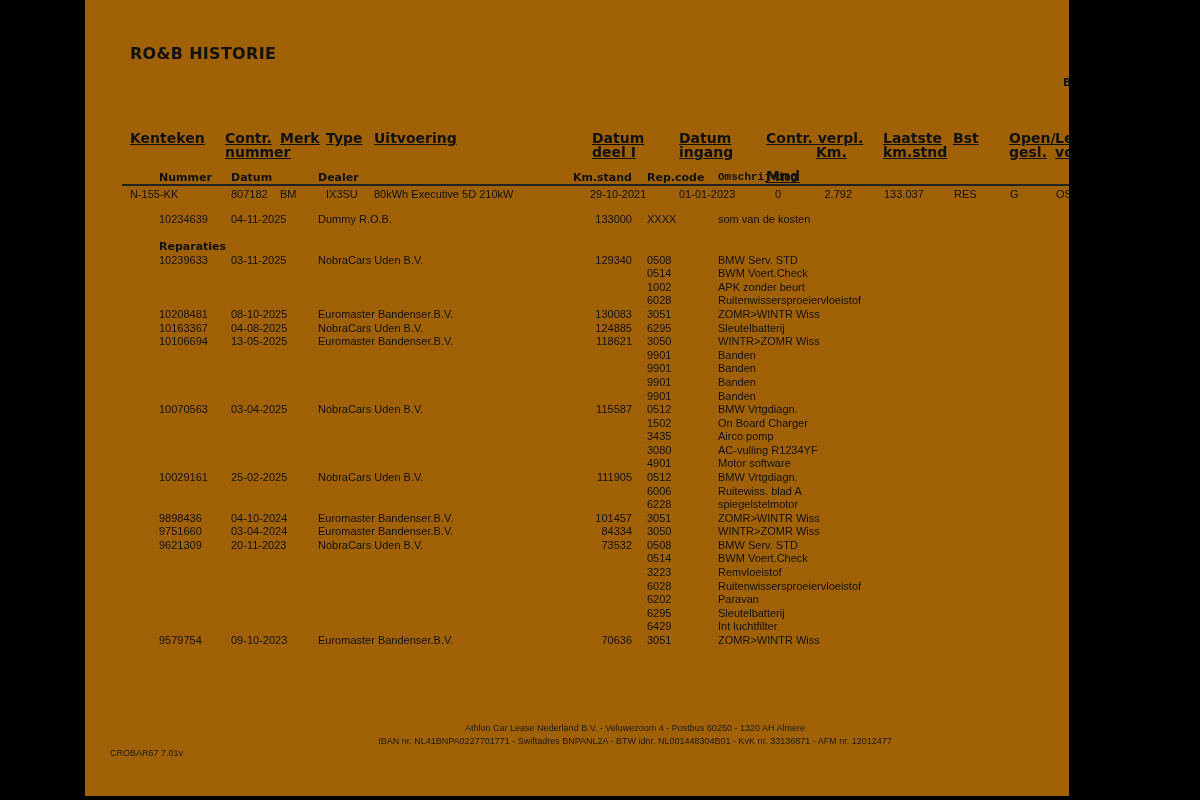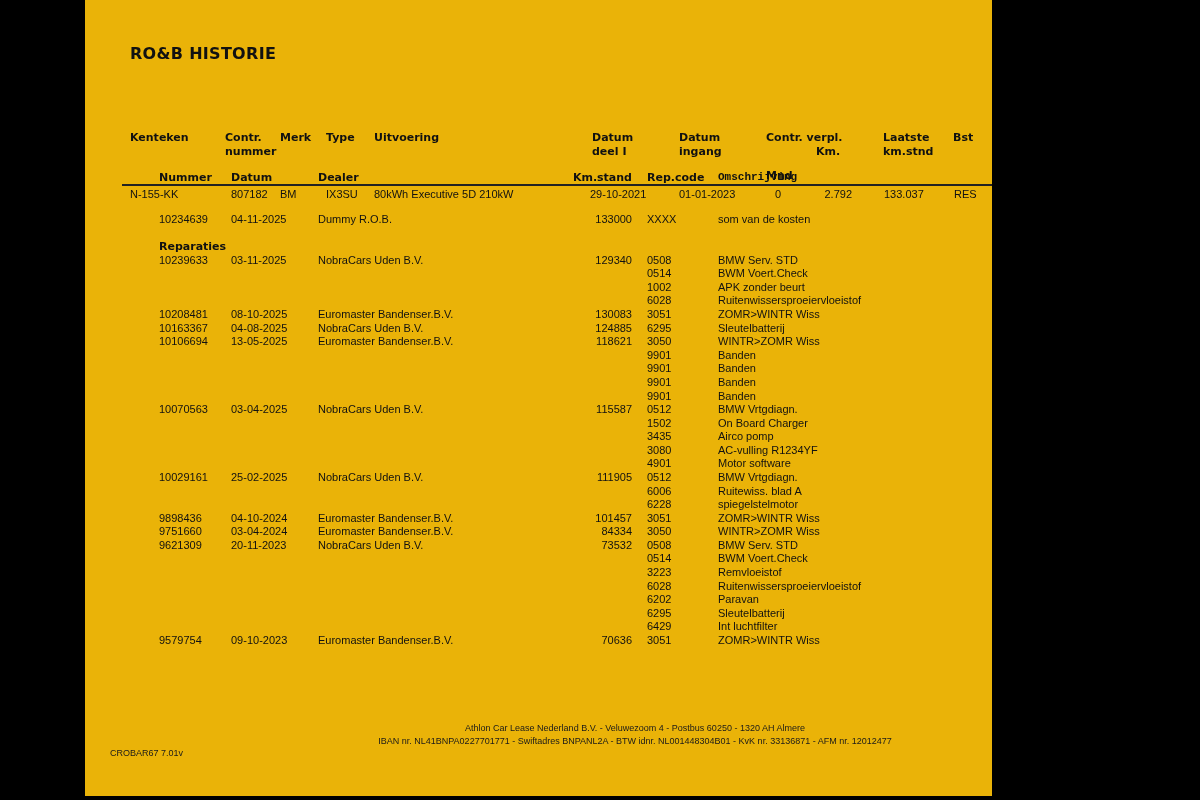--- a/index.html
+++ b/index.html
@@ -1,29 +1,29 @@
 <!DOCTYPE html>
 <html><head>
 <meta charset="utf-8">
 <style>
   html,body{margin:0;padding:0;background:#000;}
-  .page{position:relative;width:992px;height:800px;background:#eab308;overflow:hidden;
+  .page{position:relative;width:1069px;height:800px;background:#a16207;overflow:hidden;
         font-family:"Liberation Sans",sans-serif;color:#111;}
   .bar{position:absolute;background:#000;}
   .bar-left{left:0;top:0;width:85px;height:800px;}
   .bar-right{left:1113px;top:0;width:87px;height:800px;}
   .bar-bottom{left:0;top:796px;width:1200px;height:4px;}
 
   .hdr-font{font-family:"DejaVu Sans","Liberation Sans",sans-serif;font-weight:bold;}
 
   .title{position:absolute;left:130px;top:44px;font-size:16px;letter-spacing:.3px;}
   .bladnr{position:absolute;left:1063px;top:76px;font-size:11px;}
 
   .abs{position:absolute;}
-  .h1cell{font-size:11px;line-height:14px;white-space:pre-line;}
+  .h1cell{font-size:14px;line-height:14px;white-space:pre-line;text-decoration:underline;}
   .h2cell{font-size:11px;line-height:13px;white-space:nowrap;}
   .underline{position:absolute;left:122px;top:184px;width:978px;height:2px;background:#222;}
 
   .cell{font-size:11px;line-height:13px;white-space:nowrap;}
   .ra{text-align:right;}
 
   #entries{position:absolute;left:0;top:213px;width:1200px;}
   .detail-line{position:relative;height:13.58px;}
   .detail-line span{position:absolute;top:0;font-size:11px;line-height:13px;white-space:nowrap;}
   .c-num{left:159px;}

